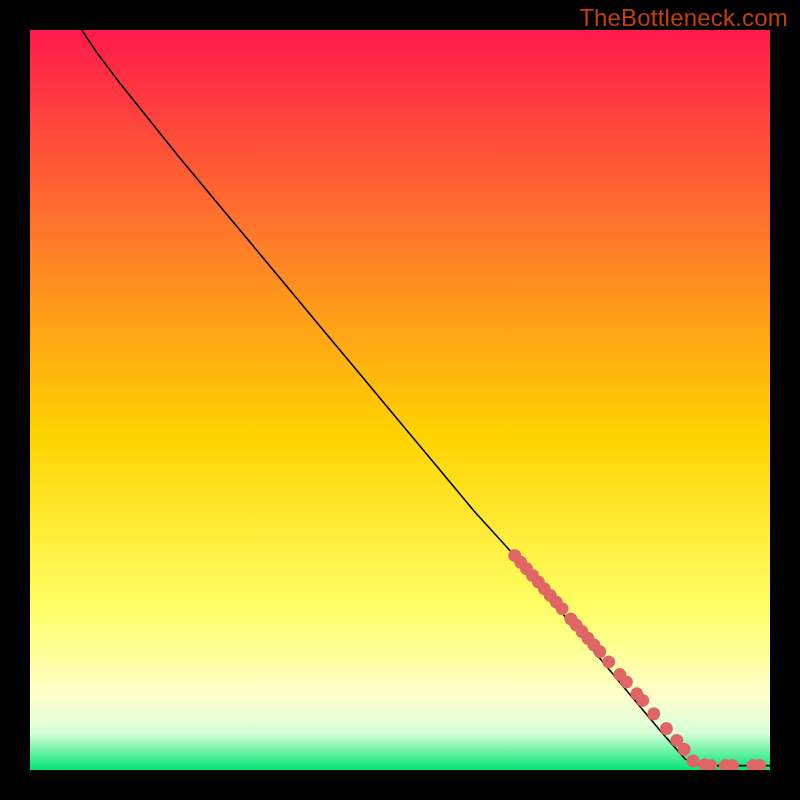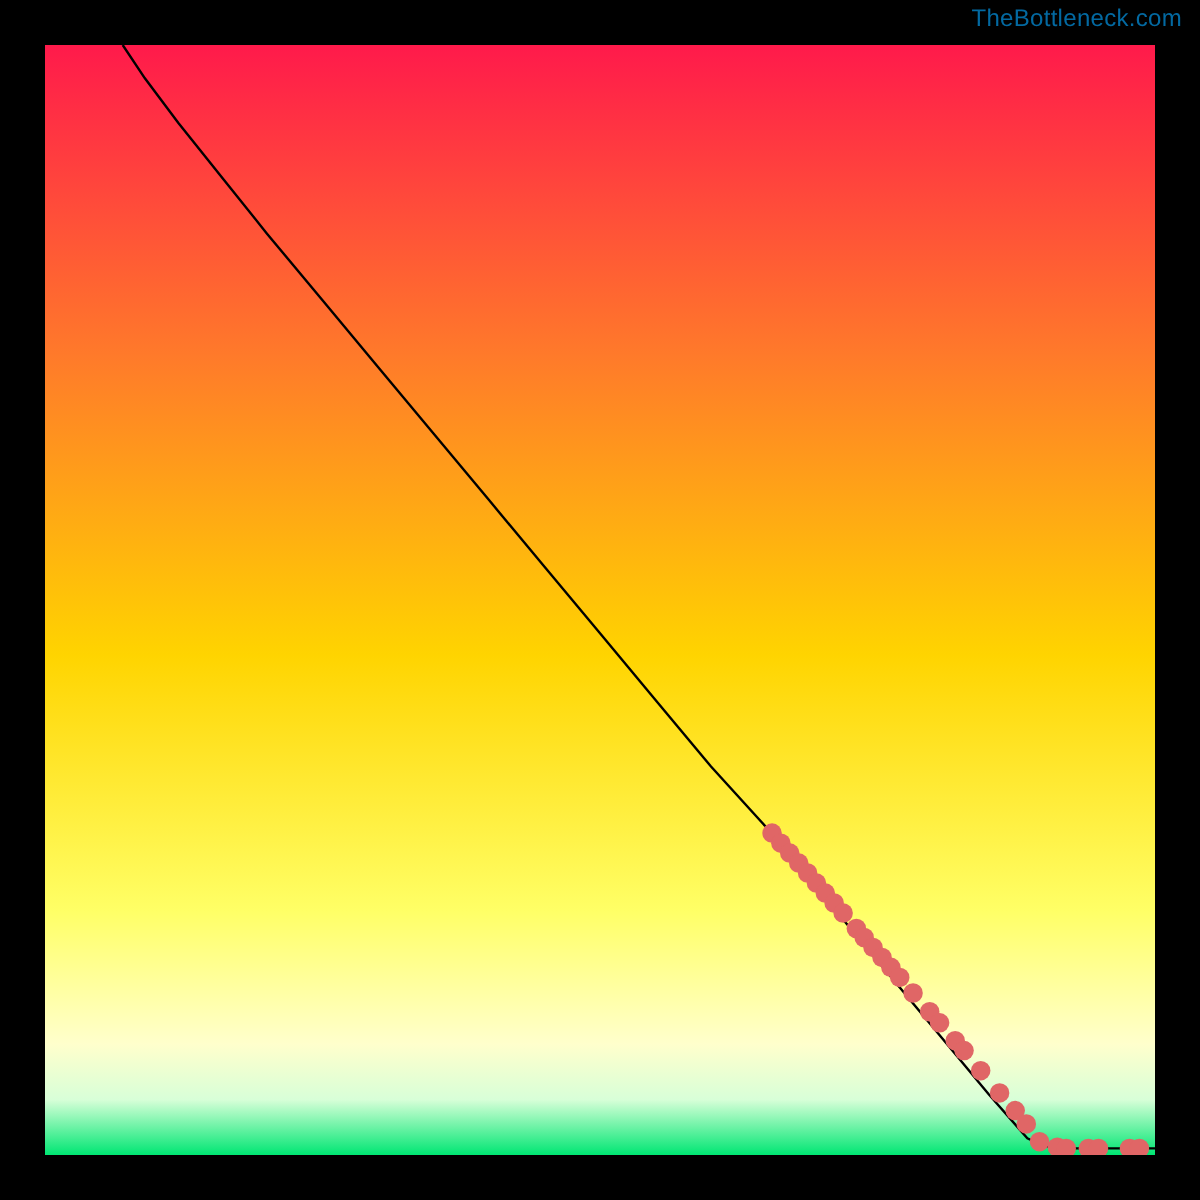--- a/index.html
+++ b/index.html
@@ -13,22 +13,22 @@
   }
   .stage {
     position: relative;
     width: 800px;
     height: 800px;
   }
   .attribution {
     position: absolute;
     top: 4px;
     right: 12px;
-    color: #0369a1;
-    font-size: 16px;
+    color: #c2410c;
+    font-size: 24px;
     font-weight: 400;
     letter-spacing: 0.2px;
   }
   .plot {
     position: absolute;
     left: 30px;
     top: 30px;
     width: 740px;
     height: 740px;
   }

